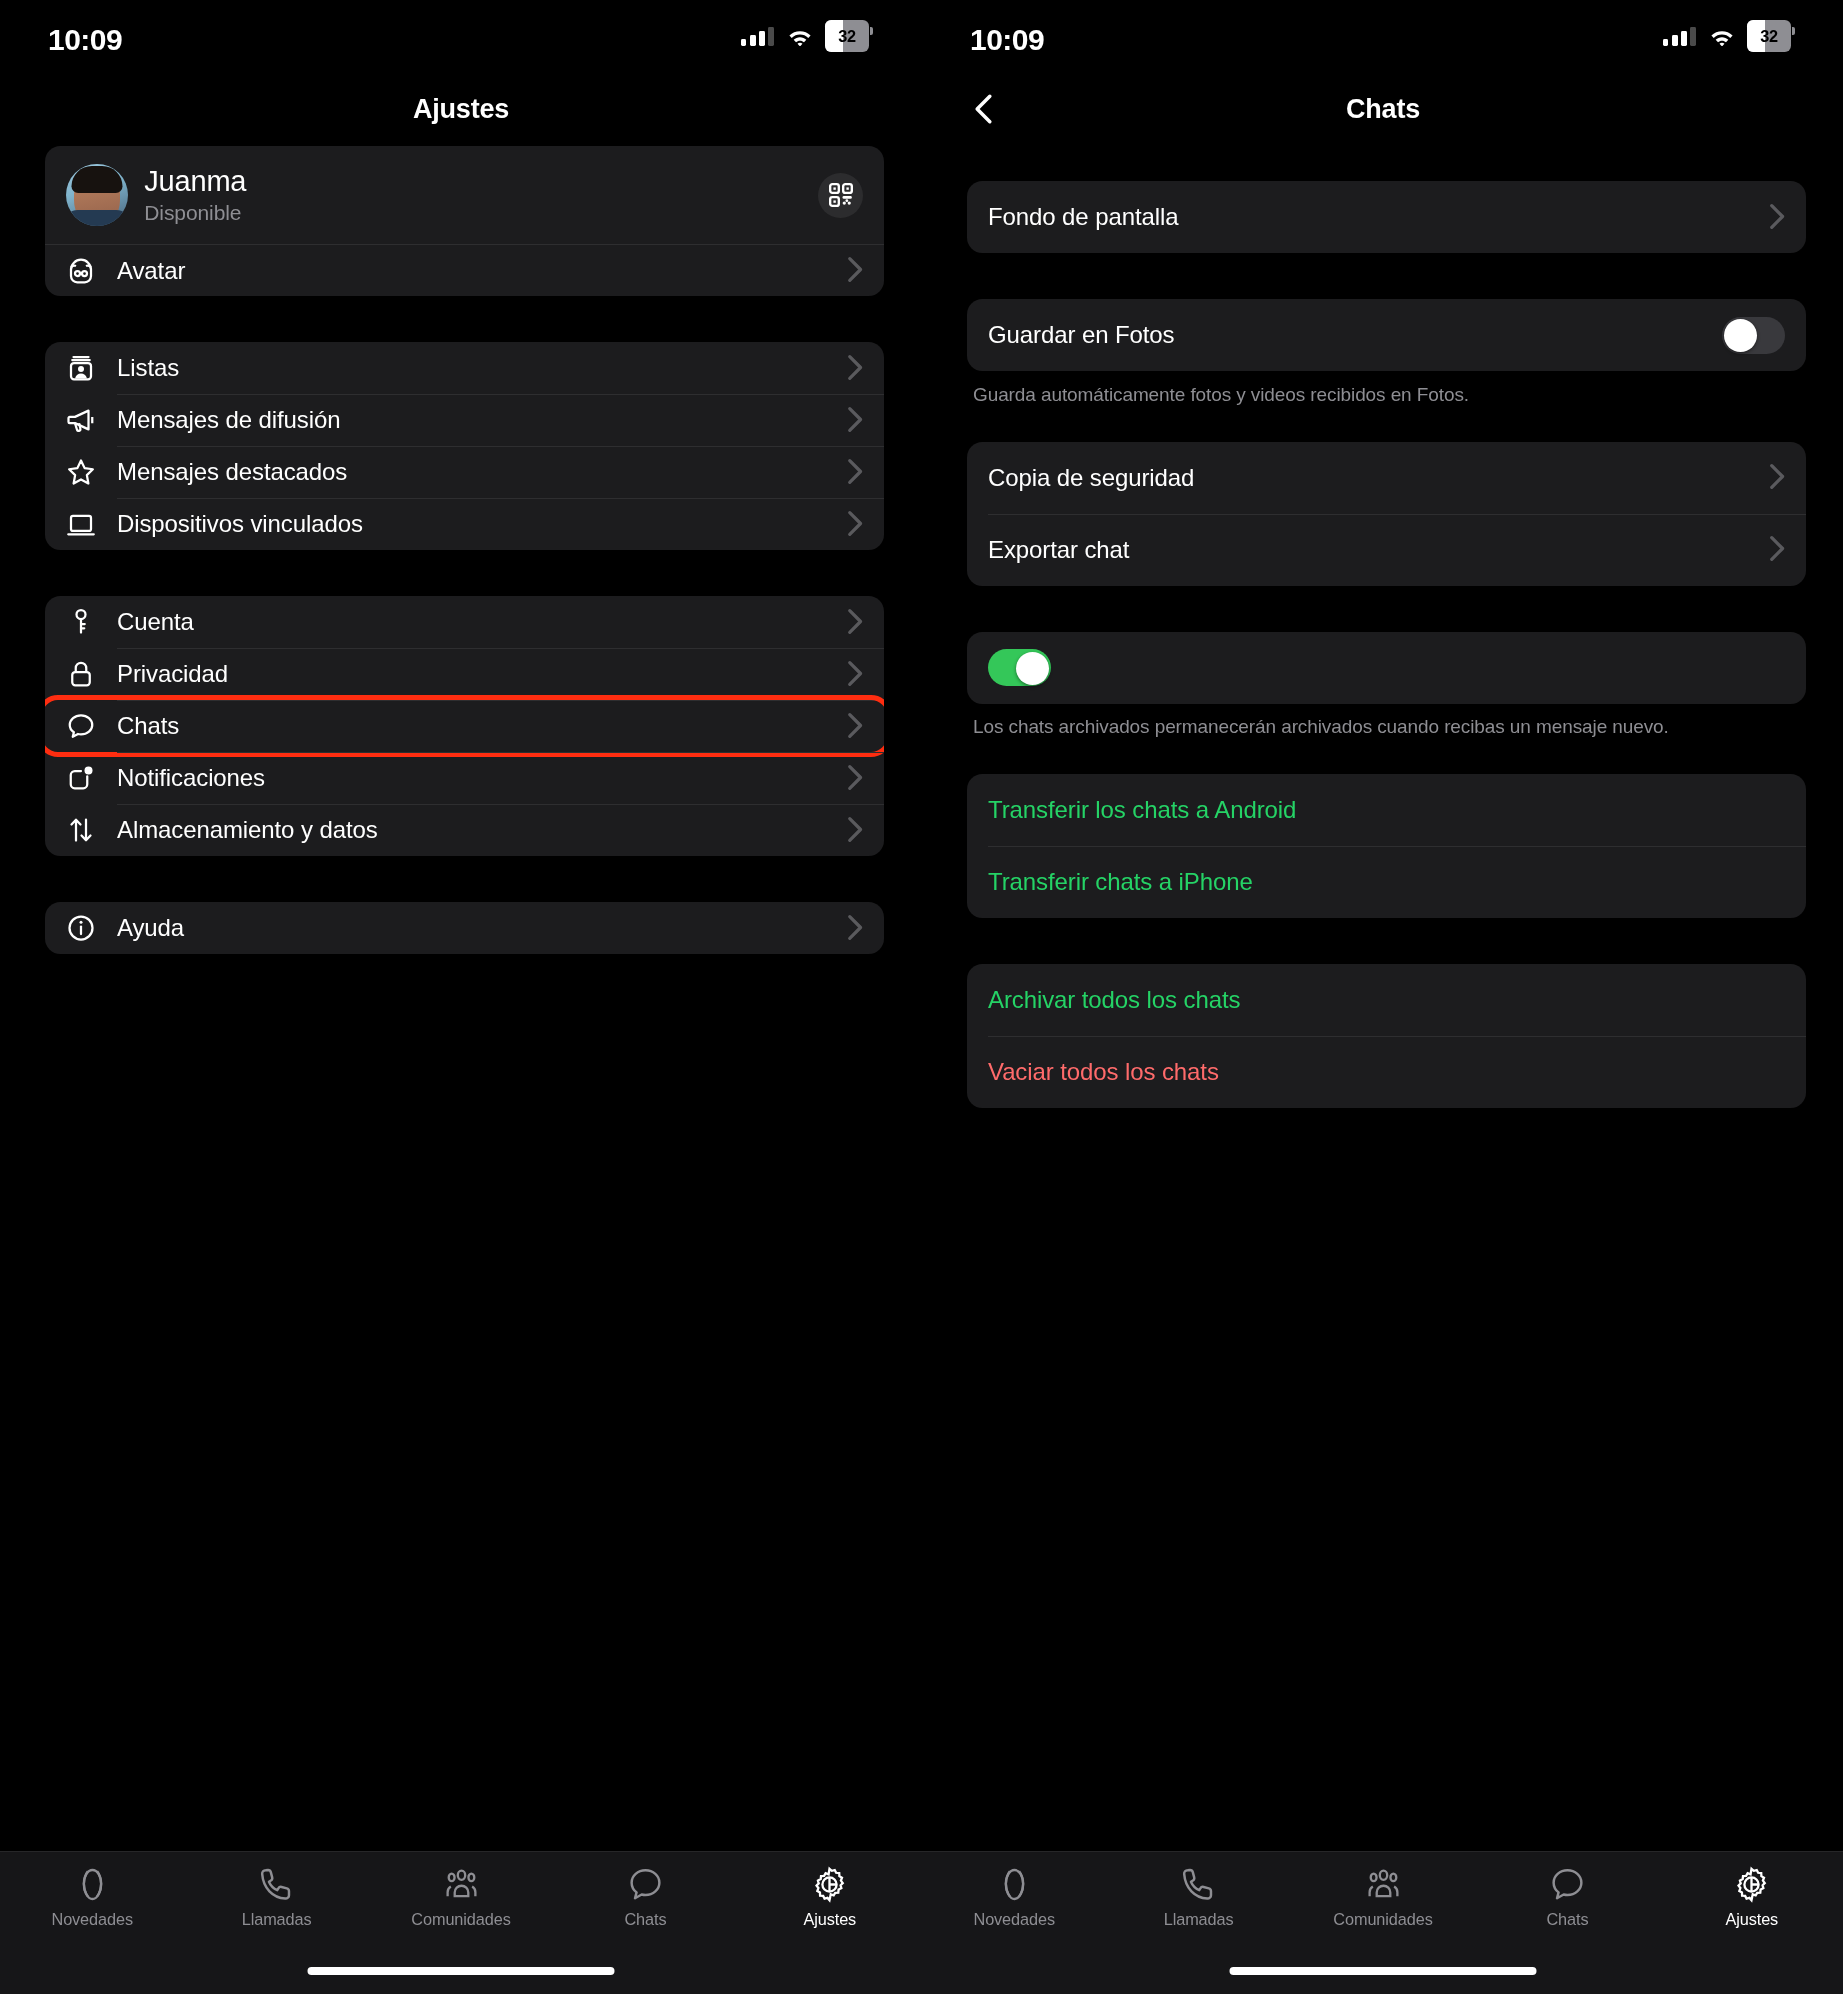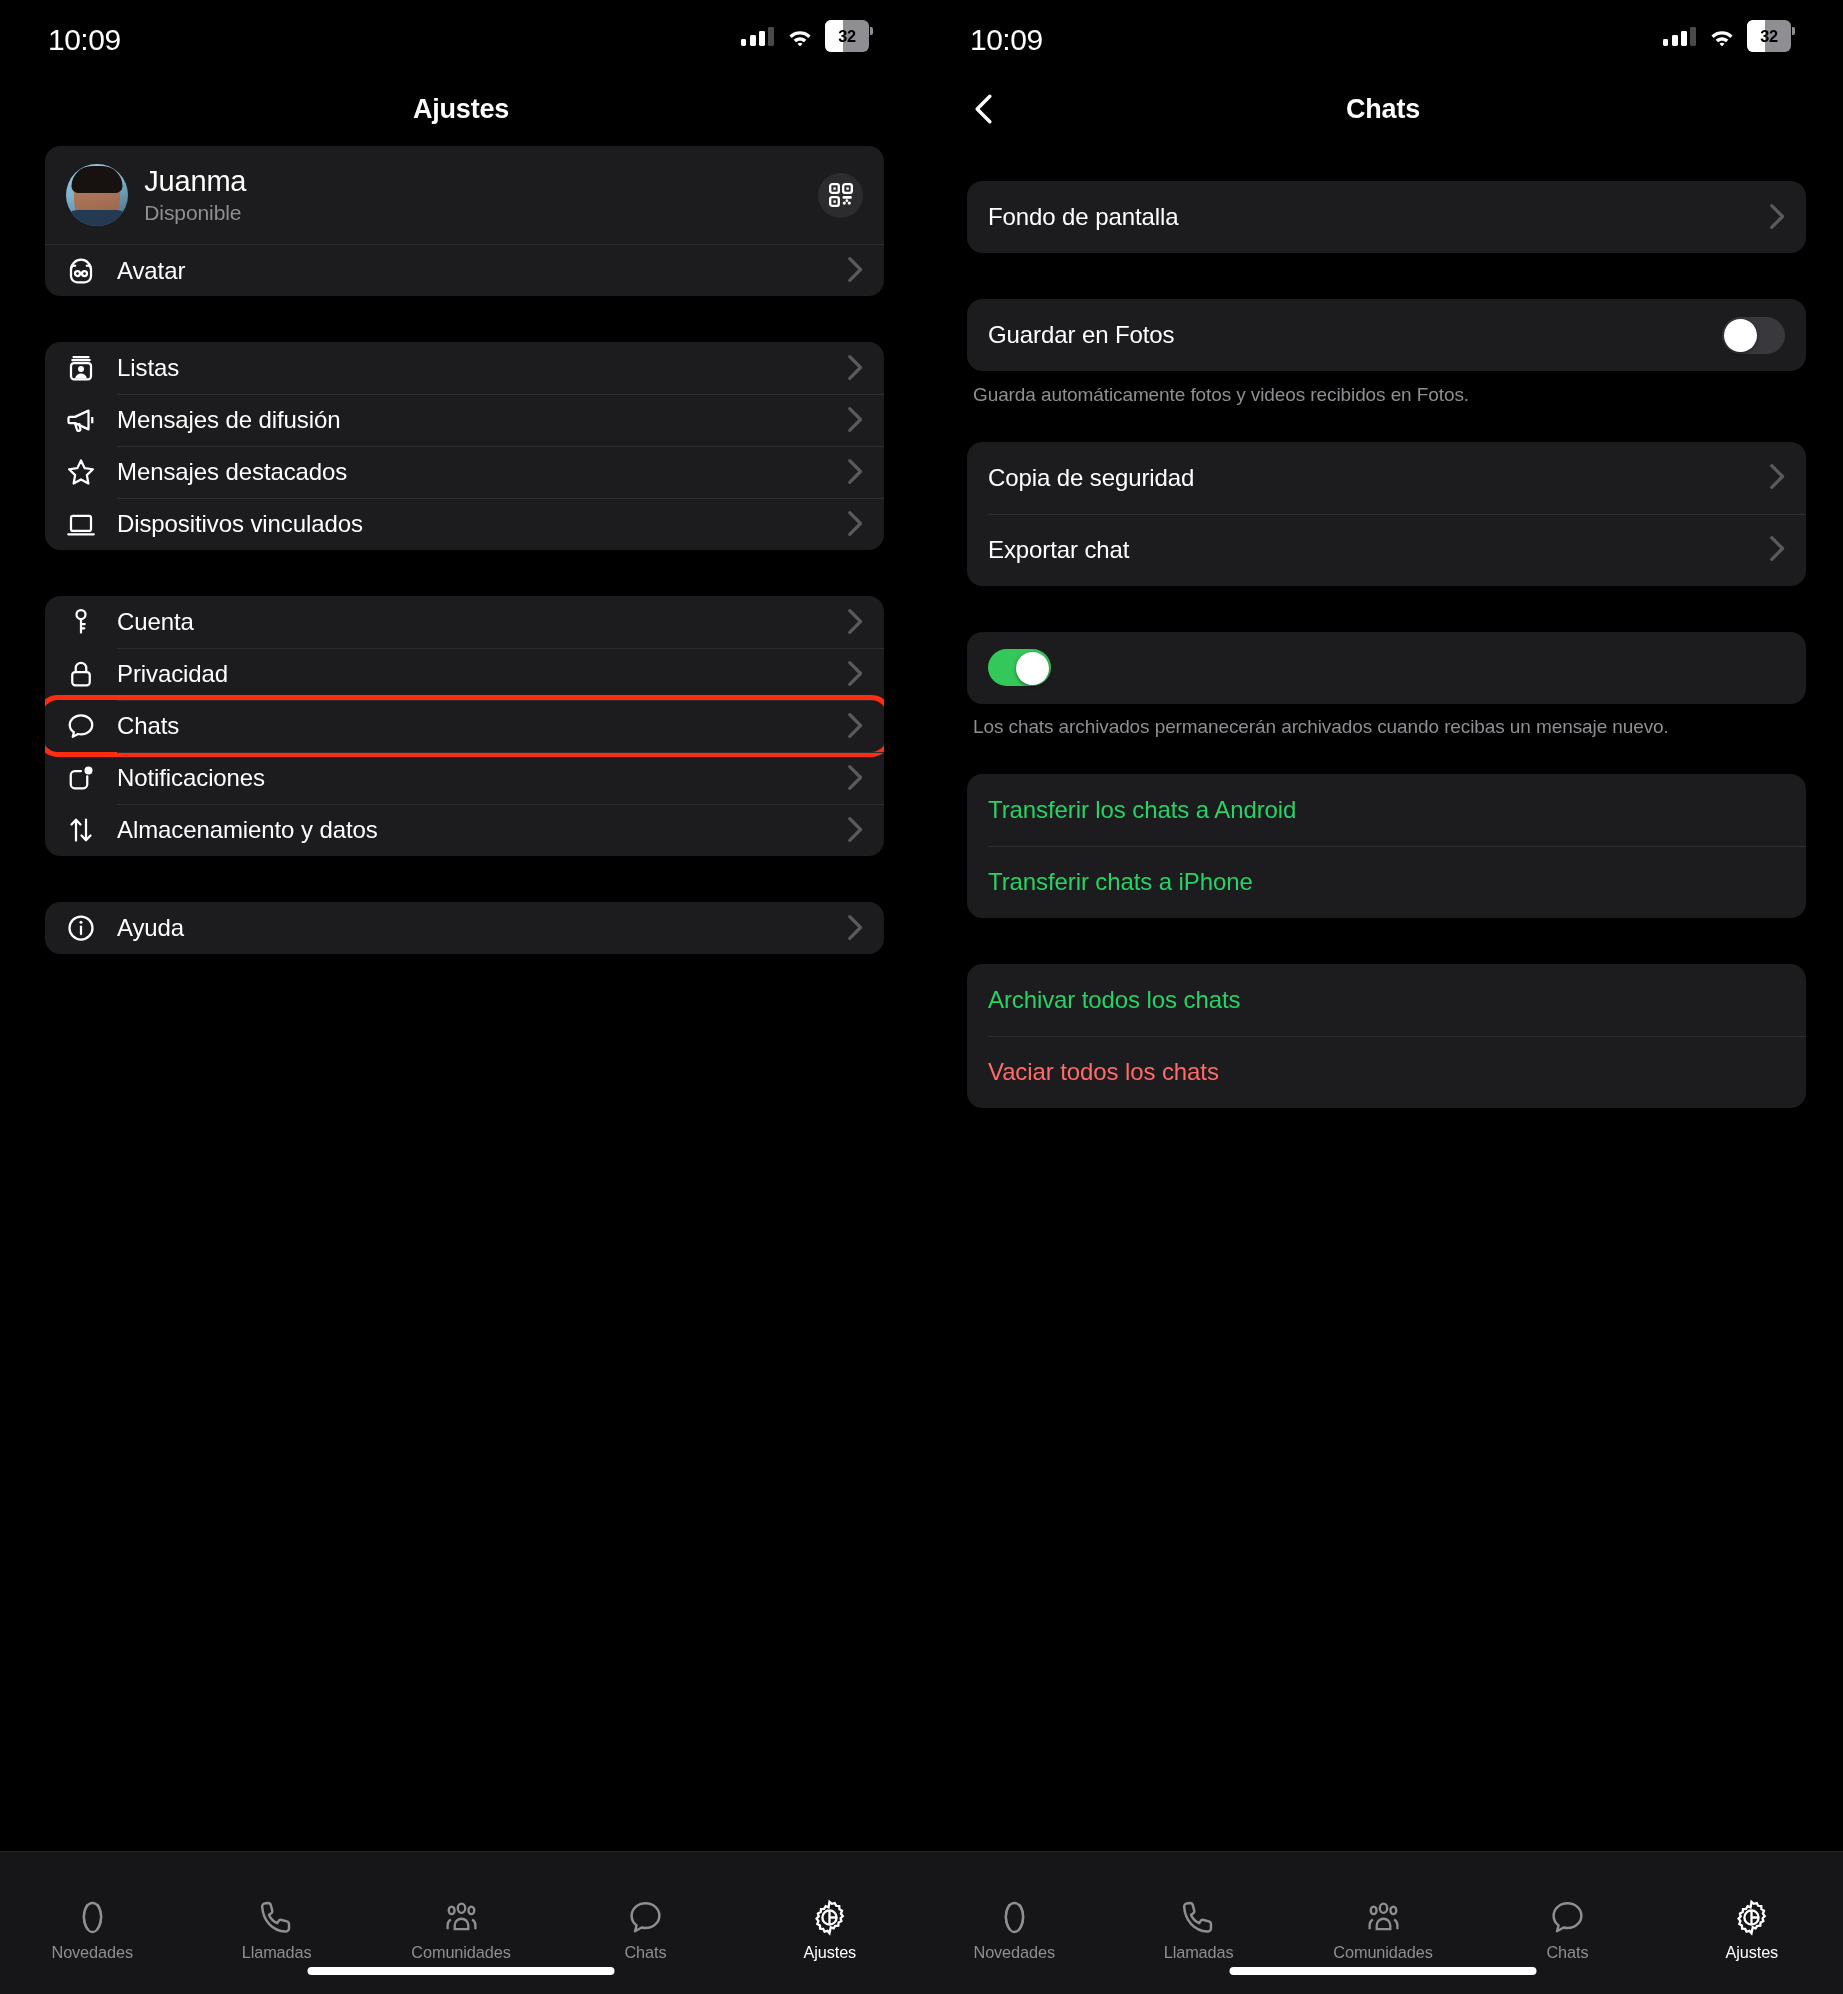--- a/index.html
+++ b/index.html
@@ -22,21 +22,21 @@
 
   
   .statusbar {
     height:72px;
     display:flex;
     align-items:center;
     justify-content:space-between;
     padding:0 53px 0 48px;
     flex:0 0 auto;
   }
-  .sb-time { font-size:30px; font-weight:400; letter-spacing:-0.5px;margin-top:8px; }
+  .sb-time { font-size:30px; font-weight:700; letter-spacing:-0.5px;margin-top:8px; }
   .sb-right { display:flex; align-items:center; gap:12.5px; }
   .sig { display:flex; align-items:flex-end; gap:3.4px; height:20px; }
   .sig i { width:5.8px; background:#fff; border-radius:1.4px; display:block; }
   .sig i:nth-child(1){ height:6.7px; }
   .sig i:nth-child(2){ height:10.6px; }
   .sig i:nth-child(3){ height:15px; }
   .sig i:nth-child(4){ height:19px; background:#4a4a4a; }
   .batt {
     width:44px; height:32px; border-radius:6.2px;
     background:#8e8e93; position:relative;
@@ -177,21 +177,21 @@
     border:5.3px solid #FF2D10;
     border-radius:21px;
     pointer-events:none;
   }
 
   
   .tabbar {
     height:144px; flex:0 0 auto;
     background:#161618;
     border-top:1px solid #262628;
-    display:flex; align-items:center;
+    display:flex; align-items:flex-start;
     padding-top:14.4px;
   }
   .tab { flex:1 1 0; display:flex; flex-direction:column; align-items:center; gap:6.7px; }
   .tab .tlbl { font-size:16.3px; color:#8E8E93; letter-spacing:-0.1px; }
   .tab.active .tlbl { color:#fff; }
   .tab svg { display:block; }
   .home-ind {
     position:absolute; bottom:20px; left:50%;
     transform:translateX(-50%);
     width:307px; height:7.7px; border-radius:4.8px; background:#fff;

